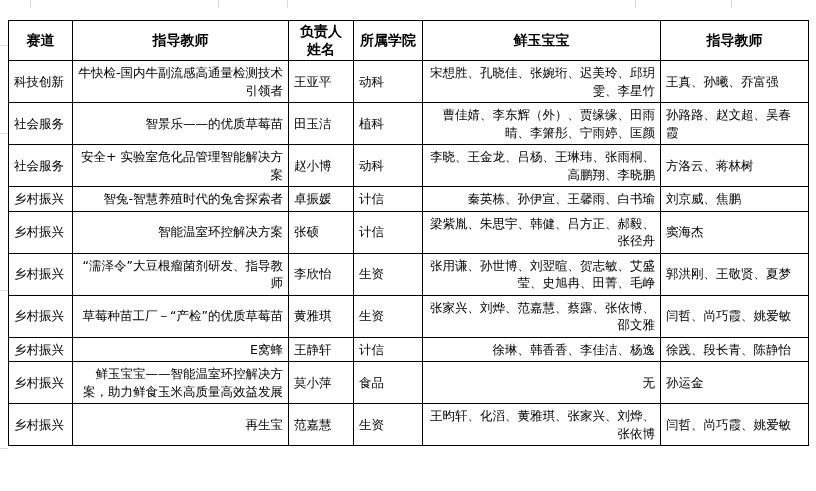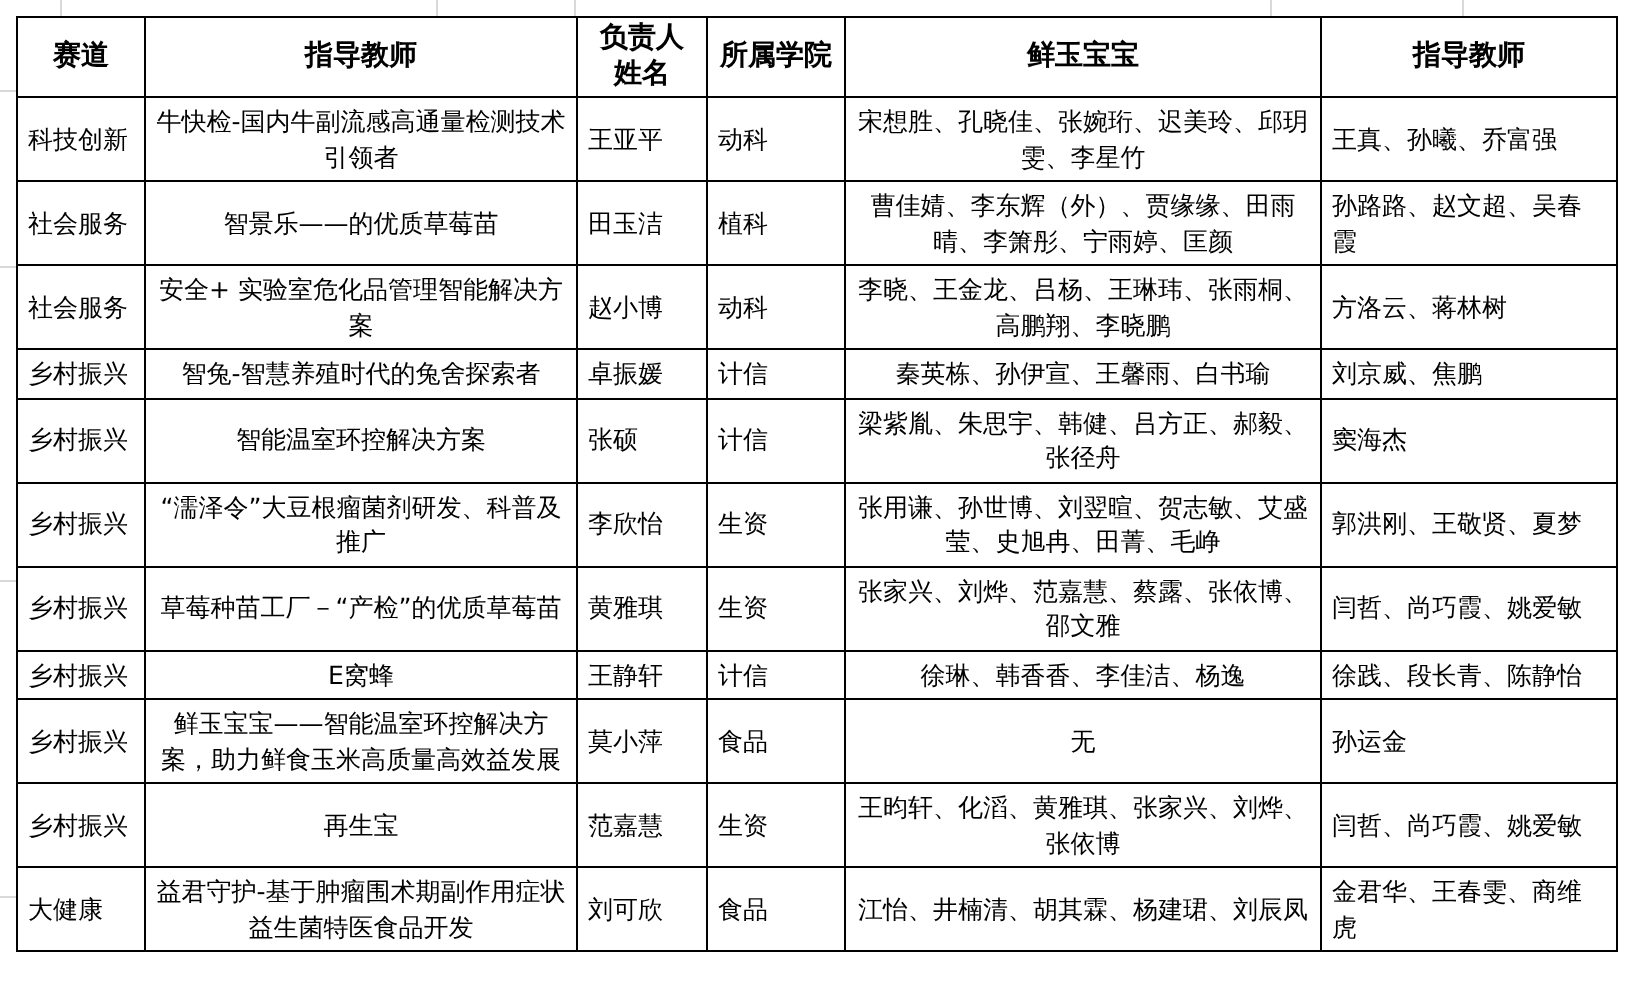--- a/index.html
+++ b/index.html
@@ -2,34 +2,34 @@
 <html><head>
 <meta charset="utf-8">
 <style>
   html,body{margin:0;padding:0;}
   body{
     width:816px;height:491px;background:#ffffff;position:relative;
     font-family:"DejaVu Sans","Liberation Sans",sans-serif;color:#000;
     overflow:hidden;
   }
   table.projects{
-    position:absolute;left:8px;top:8px;width:800px;height:425px;
+    position:absolute;left:8px;top:20px;width:800px;height:425px;
     border-collapse:collapse;table-layout:fixed;background:#fff;
   }
   th,td{border:1px solid #000;vertical-align:middle;}
   th{
     font-size:14px;font-weight:bold;text-align:center;padding:2px 1px;
     line-height:1.25;word-break:break-all;
   }
   td{
     font-size:12.5px;padding:3px 5px;word-break:break-all;line-height:1.4;
   }
   thead tr{height:38px;}
   .center{text-align:left;}
-  .left{text-align:center;margin-top:12px;}
+  .left{text-align:right;margin-top:12px;}
   .hdr-line2{display:block;}
   
   .tick-v{position:absolute;top:0;width:1px;height:8px;background:#d9d9d9;}
   .tick-h{position:absolute;left:0;width:8px;height:1px;background:#d9d9d9;}
   .tv1{left:30px;} .tv2{left:218px;} .tv3{left:287px;} .tv4{left:635px;} .tv5{left:731px;}
   .th1{top:45px;} .th2{top:133px;} .th3{top:290px;} .th4{top:448px;}
 </style>
 </head>
 <body>
 
@@ -101,21 +101,21 @@
       <tr>
         <td class="center">乡村振兴</td>
         <td class="left">智能温室环控解决方案</td>
         <td class="center">张硕</td>
         <td class="center">计信</td>
         <td class="left">梁紫胤、朱思宇、韩健、吕方正、郝毅、张径舟</td>
         <td class="center">窦海杰</td>
       </tr>
       <tr>
         <td class="center">乡村振兴</td>
-        <td class="left">“濡泽令”大豆根瘤菌剂研发、科普及推广</td>
+        <td class="left">“濡泽令”大豆根瘤菌剂研发、指导教师</td>
         <td class="center">李欣怡</td>
         <td class="center">生资</td>
         <td class="left">张用谦、孙世博、刘翌暄、贺志敏、艾盛莹、史旭冉、田菁、毛峥</td>
         <td class="center">郭洪刚、王敬贤、夏梦</td>
       </tr>
       <tr>
         <td class="center">乡村振兴</td>
         <td class="left">草莓种苗工厂－“产检”的优质草莓苗</td>
         <td class="center">黄雅琪</td>
         <td class="center">生资</td>
@@ -139,22 +139,14 @@
         <td class="center">孙运金</td>
       </tr>
       <tr>
         <td class="center">乡村振兴</td>
         <td class="left">再生宝</td>
         <td class="center">范嘉慧</td>
         <td class="center">生资</td>
         <td class="left">王昀轩、化滔、黄雅琪、张家兴、刘烨、张依博</td>
         <td class="center">闫哲、尚巧霞、姚爱敏</td>
       </tr>
-      <tr>
-        <td class="center">大健康</td>
-        <td class="left">益君守护-基于肿瘤围术期副作用症状益生菌特医食品开发</td>
-        <td class="center">刘可欣</td>
-        <td class="center">食品</td>
-        <td class="left">江怡、井楠清、胡其霖、杨建珺、刘辰凤</td>
-        <td class="center">金君华、王春雯、商维虎</td>
-      </tr>
     </tbody>
 </table>
 
 </body></html>

